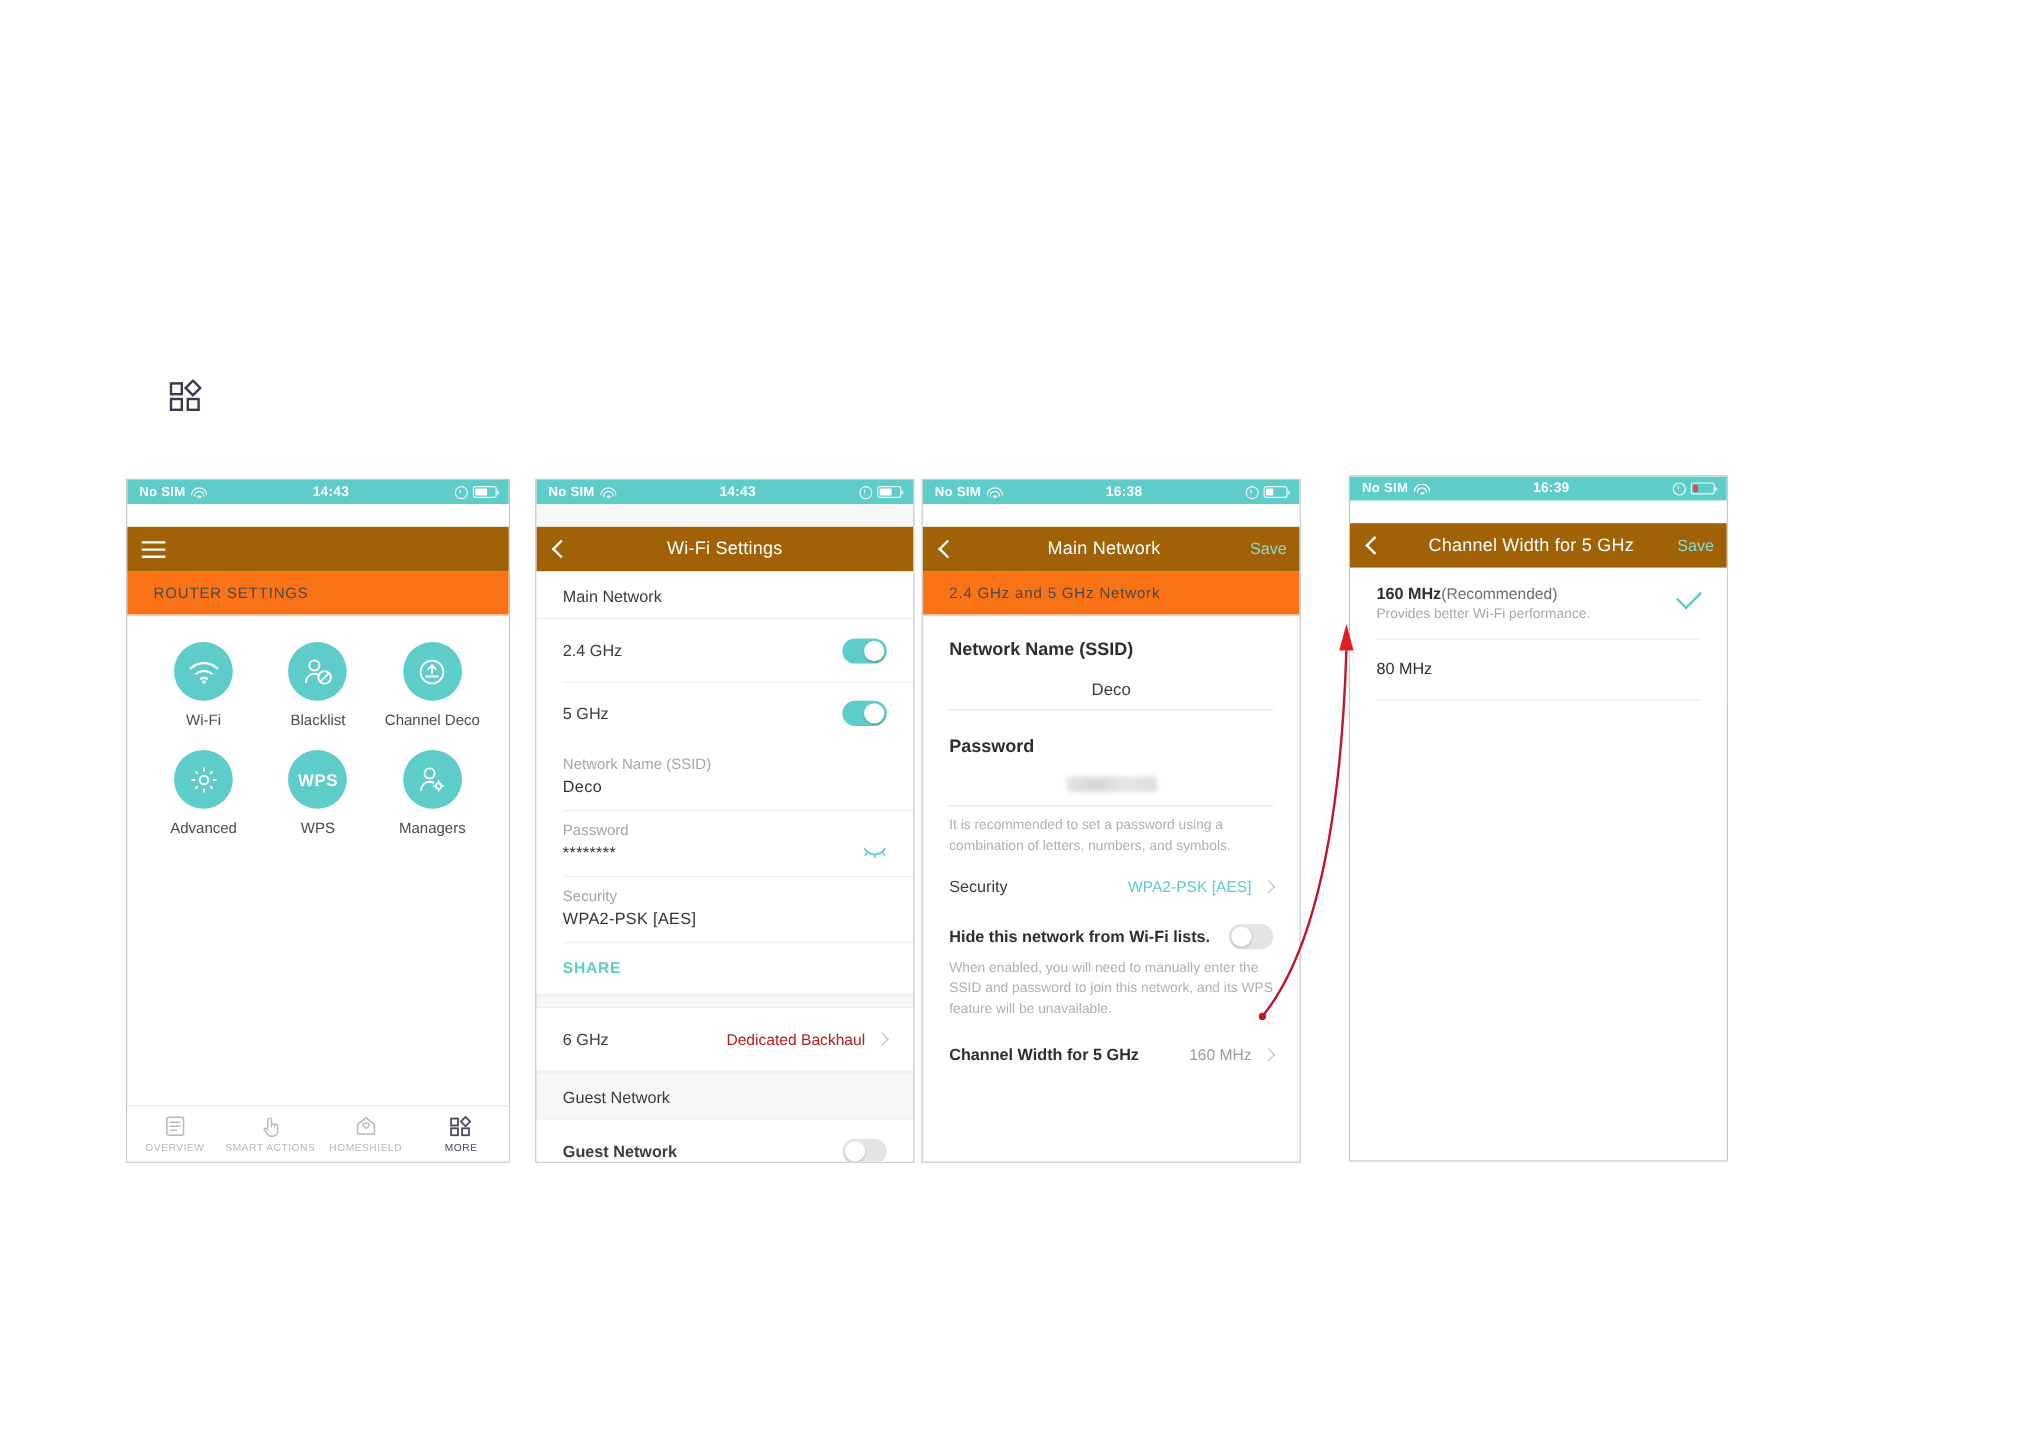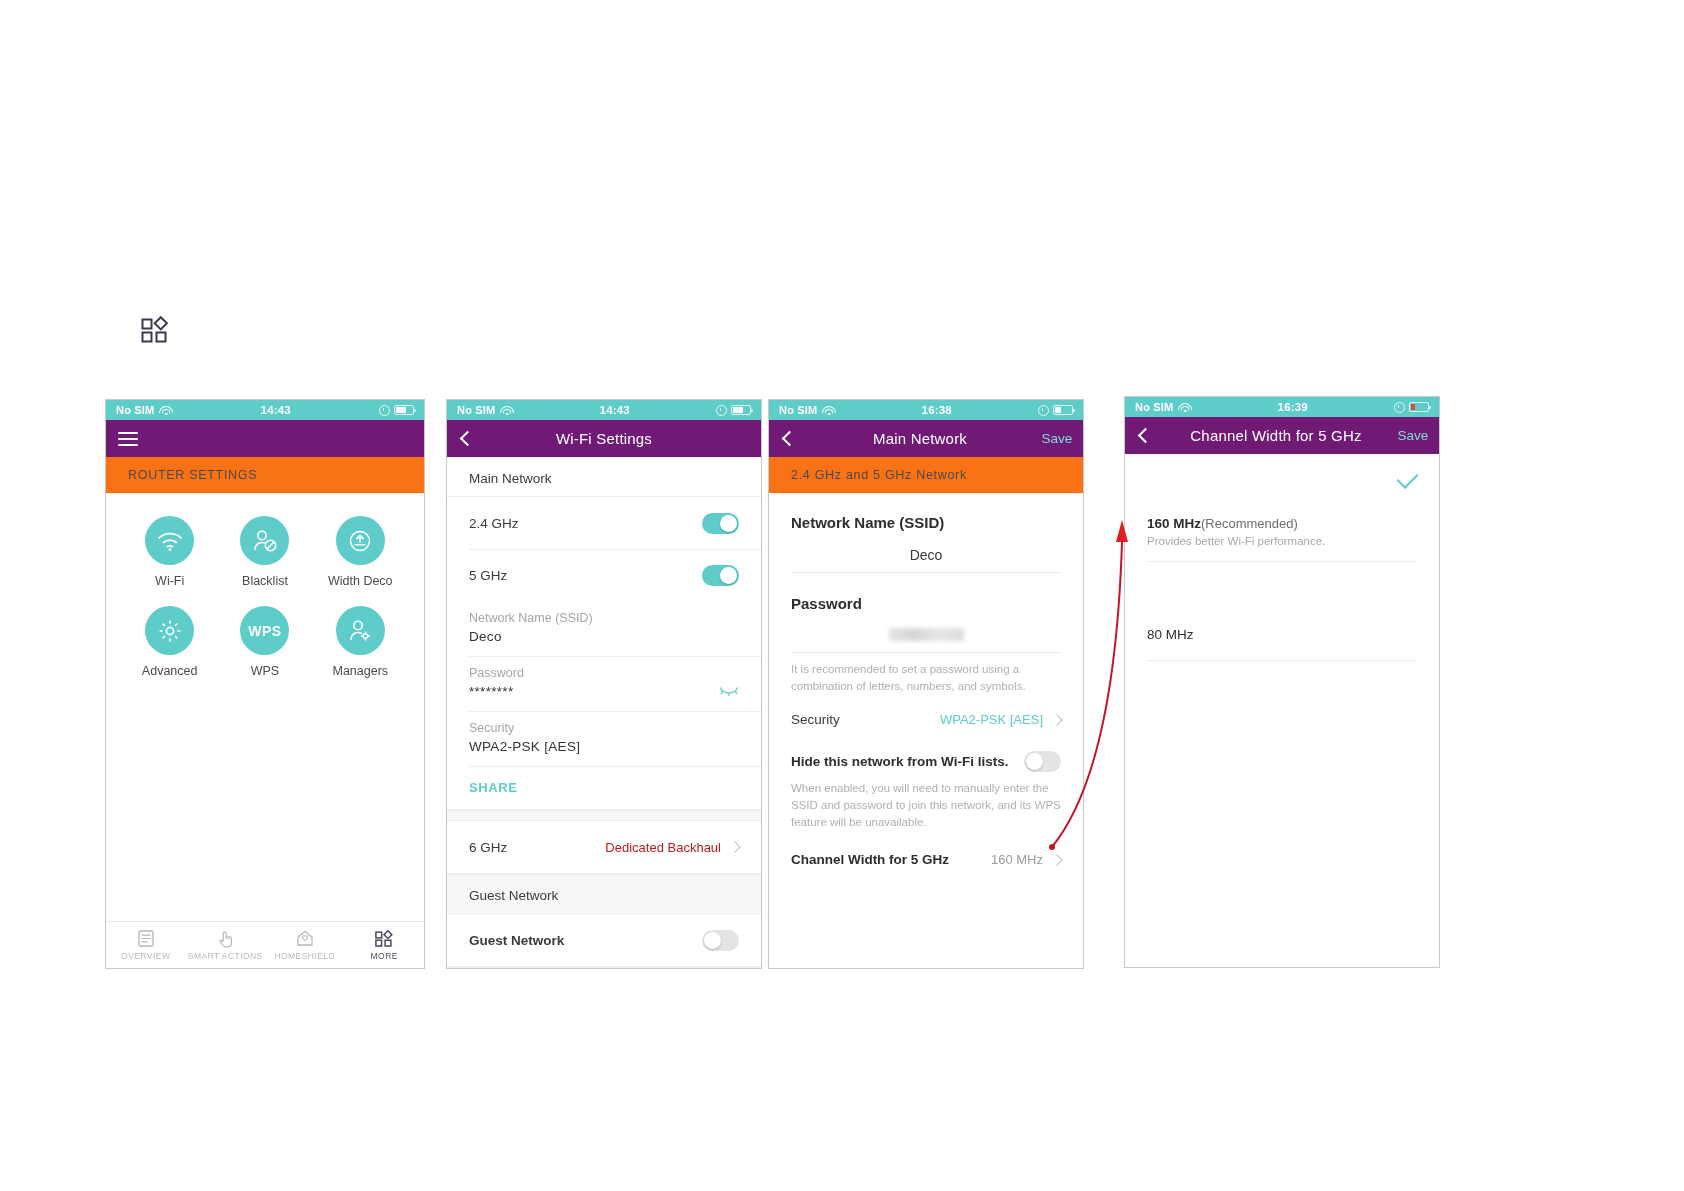--- a/index.html
+++ b/index.html
@@ -18,21 +18,21 @@
   .wifi-glyph i.b{width:7px;height:3.5px;top:3px;}
   .wifi-glyph i.c{width:2.6px;height:2.6px;top:6.6px;background:#fff;border-radius:50%;border:none;}
   .alarm{width:9px;height:9px;border:1.3px solid #ffffff;border-radius:50%;position:relative;opacity:.85;}
   .alarm:after{content:"";position:absolute;left:3px;top:2px;width:1.3px;height:3px;background:#fff;}
   .batt{width:20px;height:9.5px;border:1.2px solid rgba(255,255,255,.85);border-radius:2.2px;position:relative;padding:1px;box-sizing:border-box;}
   .batt:after{content:"";position:absolute;right:-3px;top:2.5px;width:1.6px;height:3.5px;background:rgba(255,255,255,.7);border-radius:0 1px 1px 0;}
   .batt > span{display:block;height:100%;background:#ffffff;border-radius:1px;}
   .batt.low > span{background:#E8453C;}
 
   
-  .navbar{height:37px;background:#701a75;display:flex;align-items:center;position:relative;color:#fff;}
+  .navbar{height:37px;background:#a16207;display:flex;align-items:center;position:relative;color:#fff;margin-top:19px;}
   .navbar .title{flex:1;text-align:center;font-size:15px;color:#ffffff;letter-spacing:.2px;}
   .nav-back{width:40px;display:flex;align-items:center;justify-content:center;}
   .chev-back{display:inline-block;width:9px;height:9px;border-left:2px solid #ffffff;border-bottom:2px solid #ffffff;transform:rotate(45deg);}
   .nav-save{width:52px;text-align:center;font-size:13.5px;color:#84D9D6;}
   .hamburger{position:absolute;left:12px;top:50%;transform:translateY(-50%);width:20px;}
   .hamburger span{display:block;height:2px;background:#fff;border-radius:1px;margin:4px 0;}
 
   
   .sec-head{background:#f97316;padding:11px 22px;font-size:12.5px;color:#4a4a4a;letter-spacing:.7px;border-bottom:1px solid #ececec;}
   .group-title{padding:14px 22px 10px 22px;font-size:13.5px;color:#3b3b3b;}
@@ -78,21 +78,21 @@
   .p3-blur{margin:0 auto 9px auto;width:75px;height:13px;border-radius:2px;background:linear-gradient(90deg,#e2e2e2,#d6d6d6,#e6e6e6,#dcdcdc);filter:blur(2.2px);}
   .p3-hint{font-size:11.5px;color:#b0b0b0;line-height:1.45;margin-top:8px;}
   .p3-row{display:flex;align-items:center;justify-content:space-between;padding:18px 0 0 0;}
   .p3-row .k{font-size:13.5px;color:#3b3b3b;}
   .p3-row .k.bold{font-weight:bold;color:#2e2e2e;}
   .p3-row .v{font-size:13px;color:#5ECCC8;display:flex;align-items:center;}
 
   
   .opt{padding:14px 22px;position:relative;display:flex;align-items:flex-start;justify-content:space-between;}
   .opt + .opt:before{content:"";position:absolute;left:22px;right:22px;top:0;height:1px;background:#ededed;}
-  .opt .otitle{font-size:13.5px;color:#2e2e2e;font-weight:bold;margin-top:48px;}
+  .opt .otitle{font-size:13.5px;color:#2e2e2e;font-weight:bold;}
   .opt .otitle small{font-weight:normal;color:#6d6d6d;font-size:13px;}
   .opt .osub{font-size:11.5px;color:#a8a8a8;margin-top:4px;}
   .check{width:17px;height:10px;border-left:2px solid #5ECCC8;border-bottom:2px solid #5ECCC8;transform:rotate(-45deg);margin-top:4px;}
   .opt-sep{height:1px;background:#ededed;margin:0 22px;}
 
   .more-icon-deco{position:absolute;}
   .eye{color:#5ECCC8;font-size:13px;}
 </style>
 </head>
 <body>
@@ -158,21 +158,21 @@
     </div>
     <div class="gitem">
       <div class="circle">
         <svg width="28" height="28" viewBox="0 0 28 28">
             <circle cx="14" cy="14" r="9.5" fill="none" stroke="#fff" stroke-width="1.5"></circle>
             <path d="M14 8.5 L14 15" stroke="#fff" stroke-width="1.6" stroke-linecap="round"></path>
             <path d="M10.8 11.6 L14 8.4 L17.2 11.6" fill="none" stroke="#fff" stroke-width="1.6" stroke-linecap="round" stroke-linejoin="round"></path>
             <line x1="9" y1="17.8" x2="19" y2="17.8" stroke="#fff" stroke-width="1.6" stroke-linecap="round"></line>
           </svg>
       </div>
-      <div class="glabel">Width Deco</div>
+      <div class="glabel">Channel Deco</div>
     </div>
     <div class="gitem">
       <div class="circle">
         <svg width="28" height="28" viewBox="0 0 28 28">
             <g fill="none" stroke="#fff" stroke-width="1.6">
               <circle cx="14" cy="14" r="3.6"></circle>
               <path d="M14 3.6v3.2M14 21.2v3.2M3.6 14h3.2M21.2 14h3.2M6.6 6.6l2.3 2.3M19.1 19.1l2.3 2.3M21.4 6.6l-2.3 2.3M8.9 19.1l-2.3 2.3"></path>
             </g>
           </svg>
       </div>

